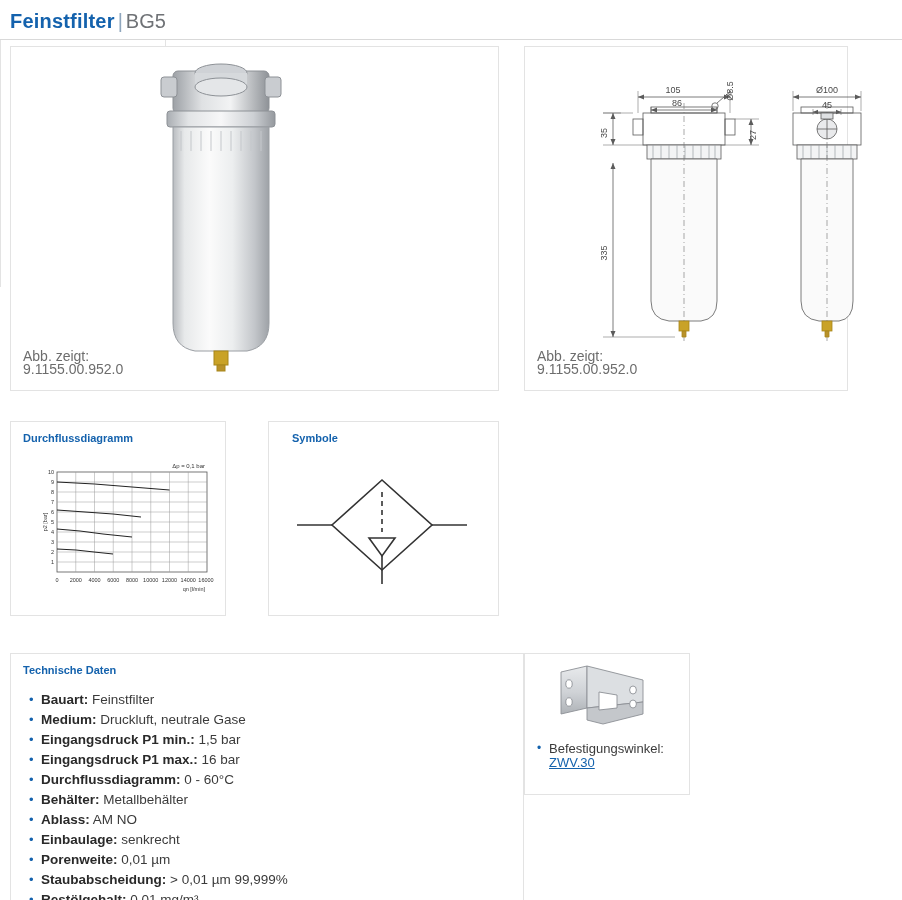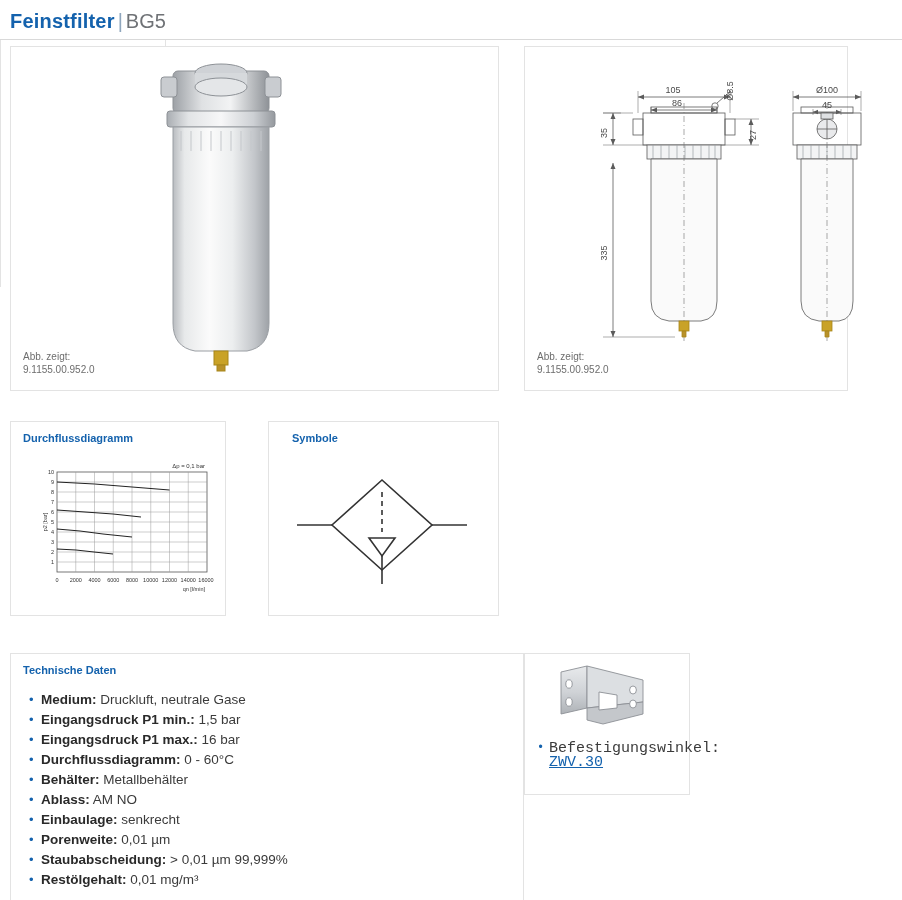--- a/index.html
+++ b/index.html
@@ -43,21 +43,21 @@
   }
   .panel-title {
     color: #1462ad;
     font-weight: bold;
     font-size: 11px;
     padding: 10px 0 0 12px;
   }
   .caption {
     position: absolute;
     left: 12px;
-    font-size: 10px;
+    font-size: 14px;
     color: #6d6d6d;
     line-height: 13px;
   }
 
   
   #panel-photo   { left: 10px;  top: 46px;  width: 489px; height: 345px; }
   #panel-drawing { left: 524px; top: 46px;  width: 324px; height: 345px; }
 
   
   #panel-flow    { left: 10px;  top: 421px; width: 216px; height: 195px; }
@@ -83,26 +83,25 @@
     left: 0; top: 0;
     color: #1462ad;
     font-size: 13px;
   }
   .tech-list .lbl { font-weight: bold; color: #2a2a2a; }
 
   
   .acc-wrap { padding: 0 8px; }
   .acc-img { height: 74px; margin: 8px 0 6px 14px; }
   .acc-item {
-    font-size: 15px;
+    font-size: 13px;
     color: #3b3b3b;
     padding-left: 16px;
     position: relative;
     line-height: 14px;
-    font-family: Liberation Mono, monospace;
   }
   .acc-item::before {
     content: "•";
     position: absolute; left: 4px; top: -1px;
     color: #1462ad; font-size: 12px;
   }
   .acc-link { color: #1462ad; text-decoration: underline; }
 
   svg { display: block; }
   .svg-holder { position: absolute; }
@@ -379,20 +378,21 @@
 
           <line x1="85" y1="96" x2="85" y2="124"></line>
         </g>
       </svg>
     </div>
   </div>
 
   <div class="panel" id="panel-tech">
     <div class="panel-title">Technische Daten</div>
     <ul class="tech-list">
+      <li><span class="lbl">Bauart:</span> <span>Feinstfilter</span></li>
       <li><span class="lbl">Medium:</span> <span>Druckluft, neutrale Gase</span></li>
       <li><span class="lbl">Eingangsdruck P1 min.:</span> <span>1,5 bar</span></li>
       <li><span class="lbl">Eingangsdruck P1 max.:</span> <span>16 bar</span></li>
       <li><span class="lbl">Durchflussdiagramm:</span> <span>0 - 60°C</span></li>
       <li><span class="lbl">Behälter:</span> <span>Metallbehälter</span></li>
       <li><span class="lbl">Ablass:</span> <span>AM NO</span></li>
       <li><span class="lbl">Einbaulage:</span> <span>senkrecht</span></li>
       <li><span class="lbl">Porenweite:</span> <span>0,01 µm</span></li>
       <li><span class="lbl">Staubabscheidung:</span> <span>&gt; 0,01 µm 99,999%</span></li>
       <li><span class="lbl">Restölgehalt:</span> <span>0,01 mg/m³</span></li>

